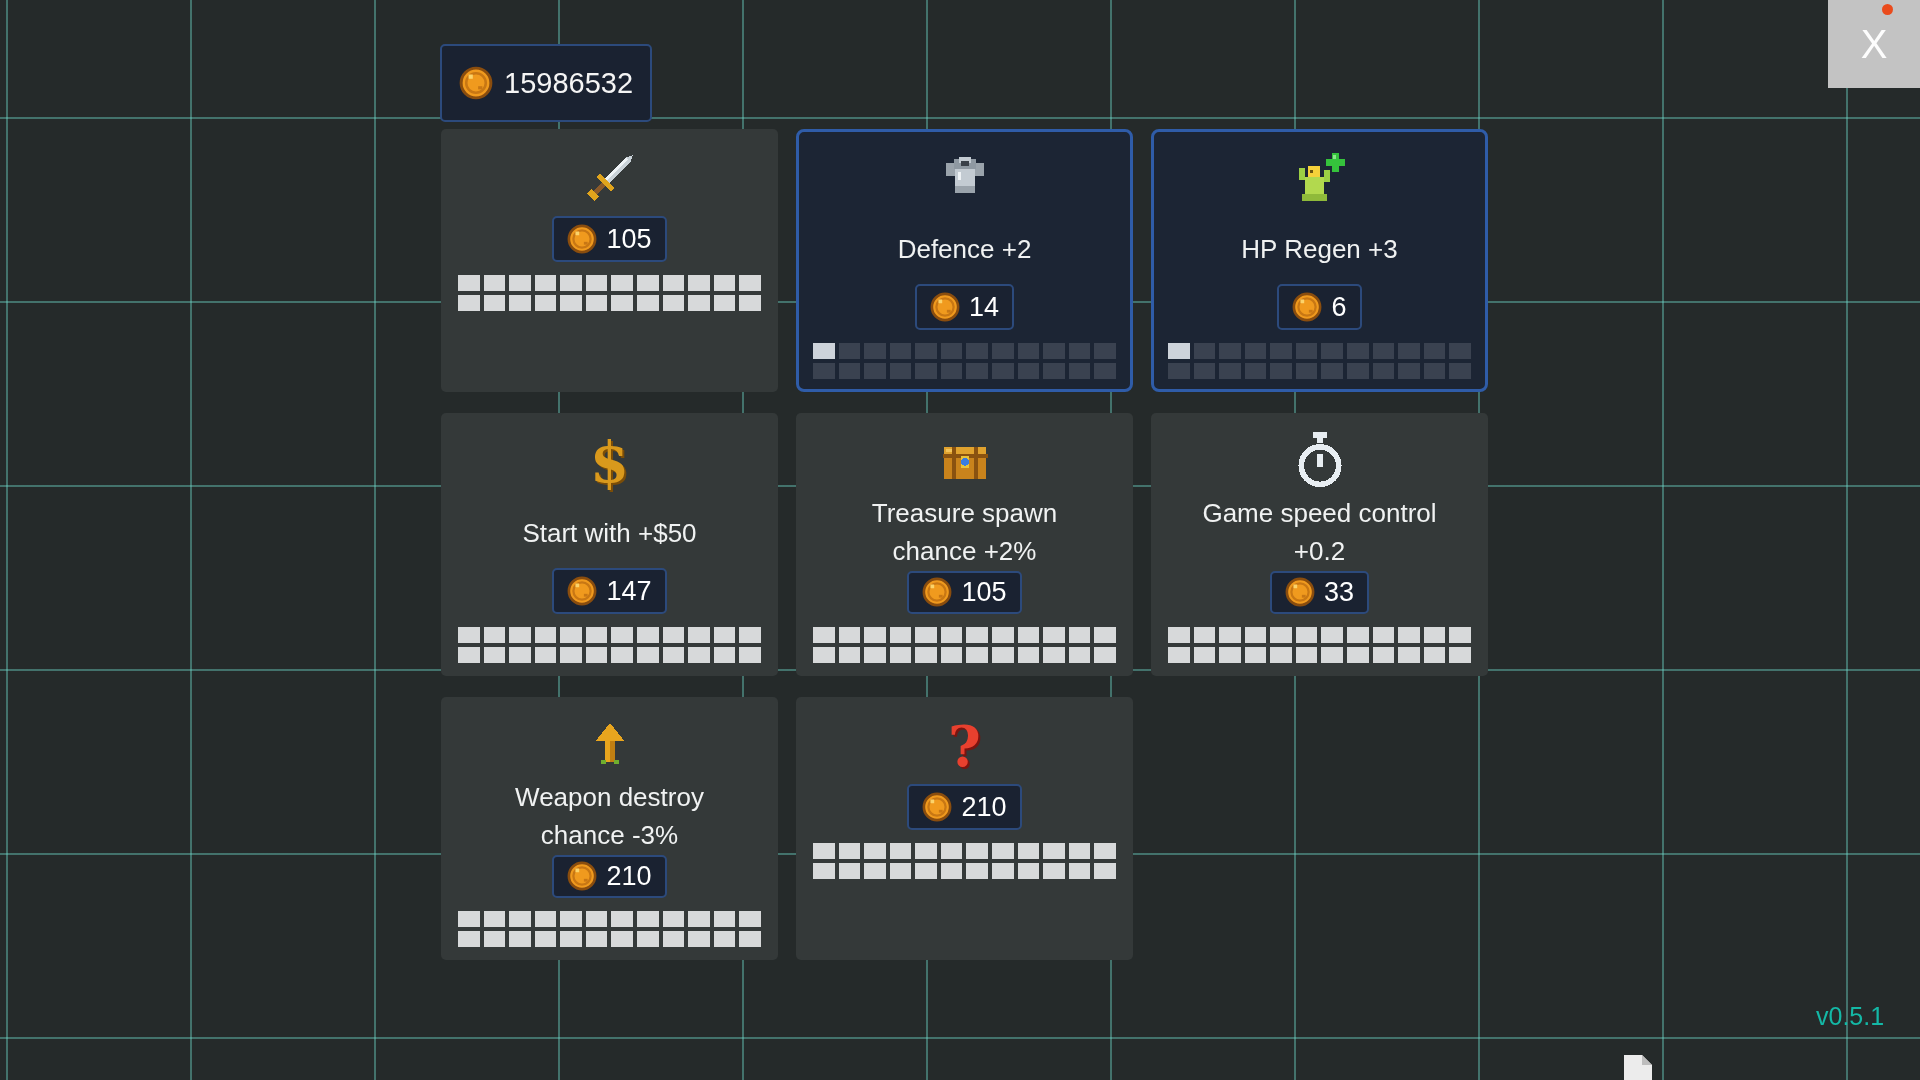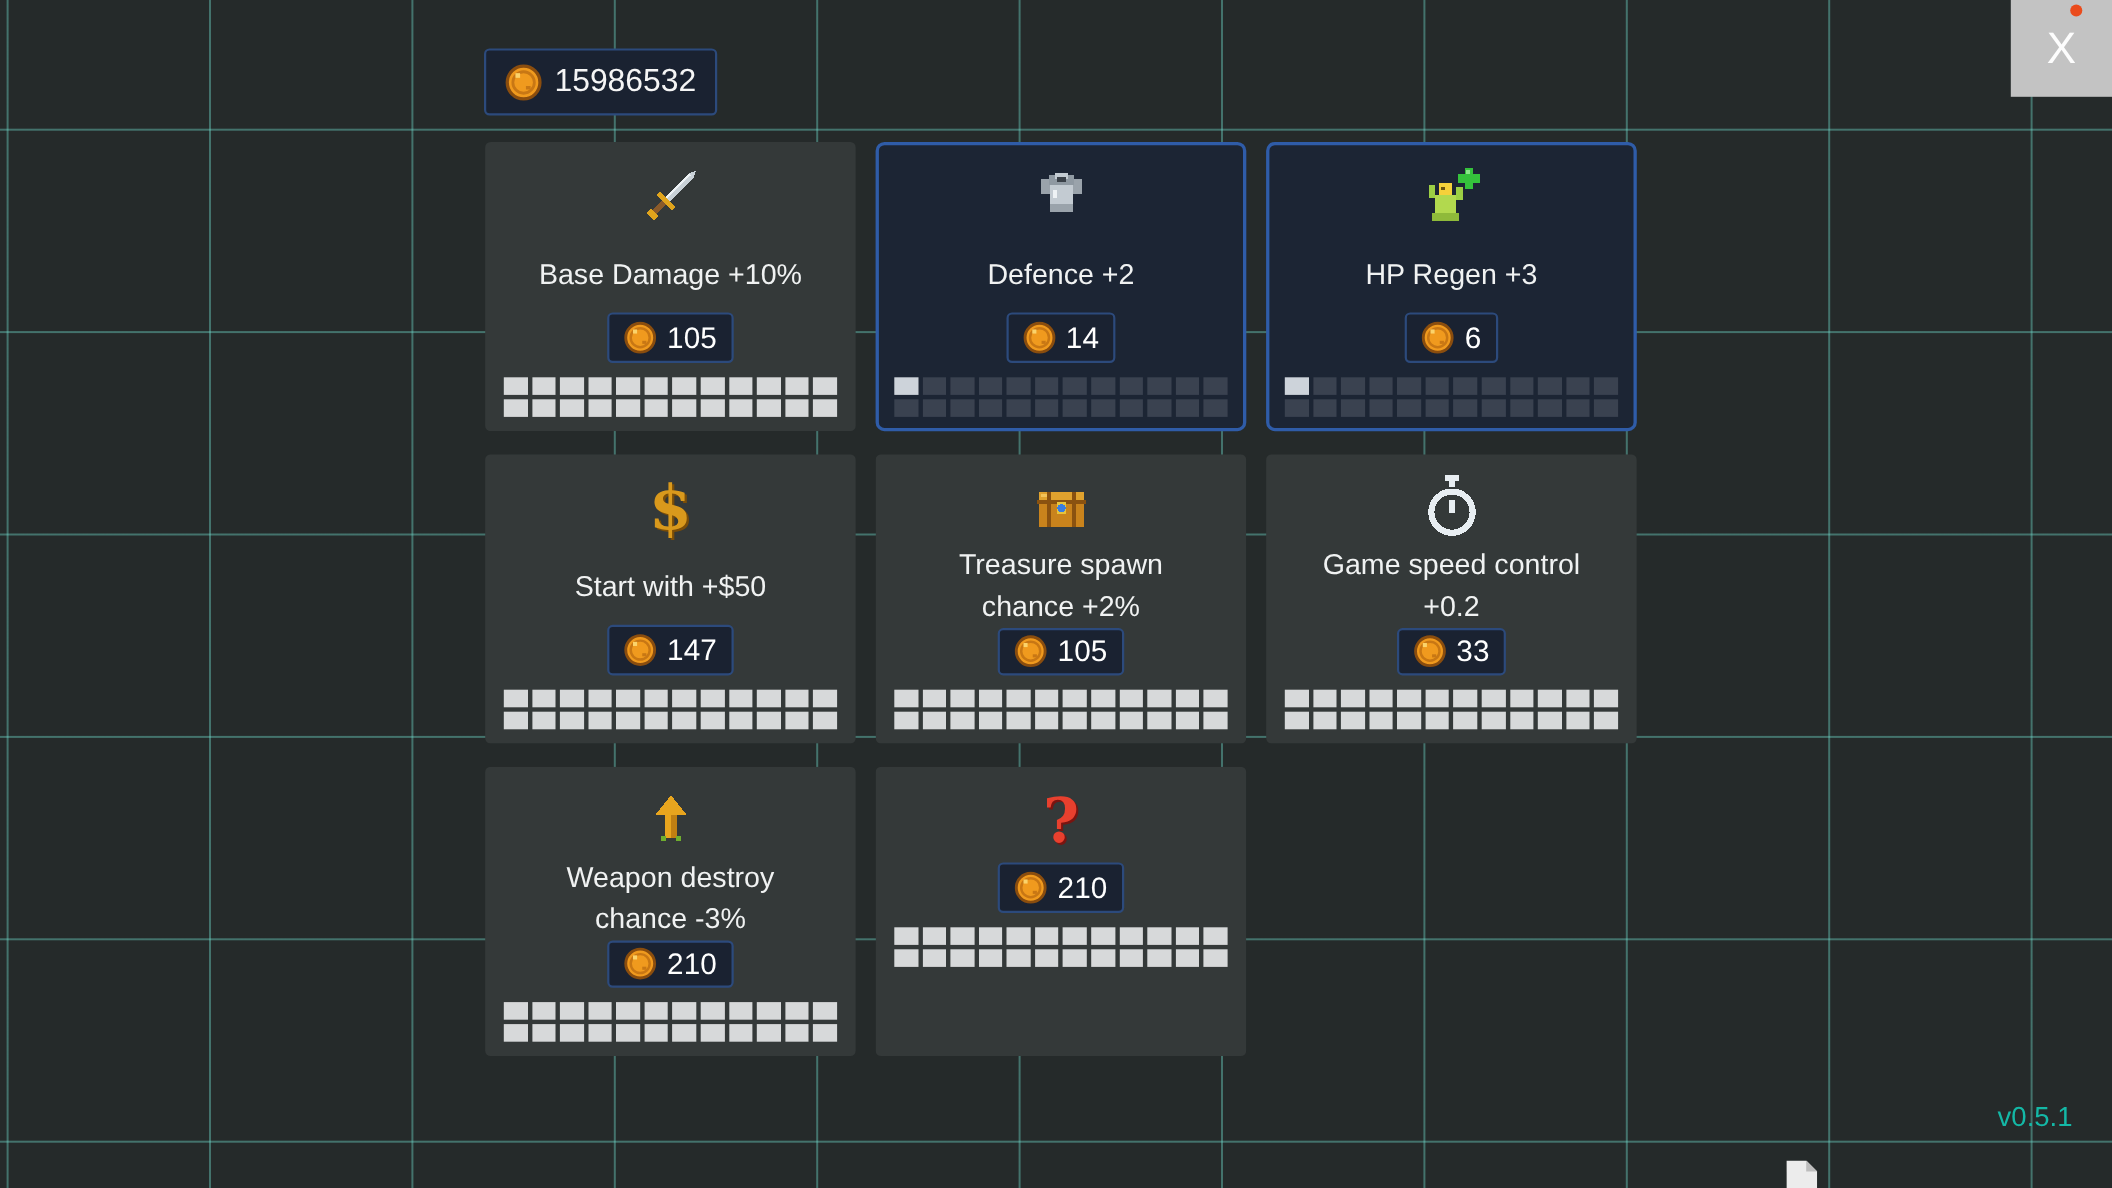--- a/index.html
+++ b/index.html
@@ -11,21 +11,21 @@
       linear-gradient(to right, rgba(110,215,200,0.42) 2px, transparent 2px),
       linear-gradient(to bottom, rgba(110,215,200,0.42) 2px, transparent 2px);
     background-size:184px 184px, 184px 184px;
     background-position:6px 0, 0 117px;
     position:relative;
   }
   #stage { position:absolute; inset:0; width:1920px; height:1080px; }
 
   
   .coin-counter {
-    position:absolute; left:440px; top:44px; height:61px;
+    position:absolute; left:440px; top:44px; height:78px;
     display:flex; align-items:center; gap:11px; padding:0 17px;
     background:#1a2231; border:2px solid #2c4a7c; border-radius:5px;
     color:#f5f5f5; font-size:29px;
   }
 
   
   .close-btn {
     position:absolute; left:1828px; top:0; width:92px; height:88px;
     background:#c3c3c3; color:#fdfdfd; font-size:40px;
     display:flex; align-items:center; justify-content:center;
@@ -119,21 +119,20 @@
           <g transform="rotate(45 32 32)">
             <polygon points="29,6 35,6 32,0" fill="#c9d2d8"></polygon>
             <rect x="29" y="6" width="6" height="30" fill="#c9d2d8"></rect>
             <rect x="29" y="6" width="2.5" height="30" fill="#eef3f6"></rect>
             <rect x="22" y="36" width="20" height="5" fill="#e0a41c"></rect>
             <rect x="29.5" y="41" width="5" height="12" fill="#8a5a2a"></rect>
             <rect x="27" y="53" width="10" height="6" fill="#e0a41c"></rect>
           </g>
         </svg>
       </div>
-      <div class="card-label">Base Damage +10%</div>
       <div class="cost-badge">
         <svg class="coin-svg" width="30" height="30" viewBox="0 0 16 16">
             <use href="#coin-symbol" xlink:href="#coin-symbol"></use>
           </svg>
         <span>105</span>
       </div>
       <div class="progress">
           <div class="sq-row">
             <div class="sq sq-light"></div>
             <div class="sq sq-light"></div>

